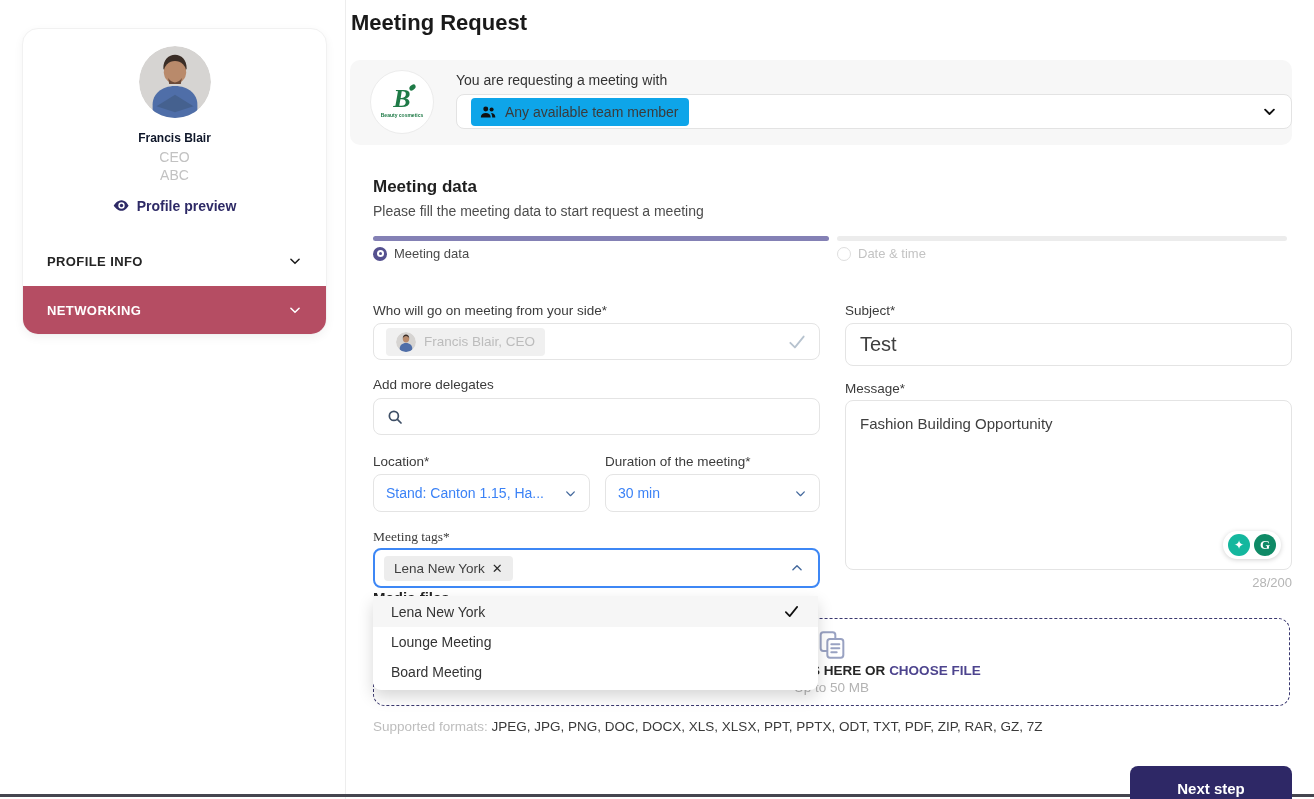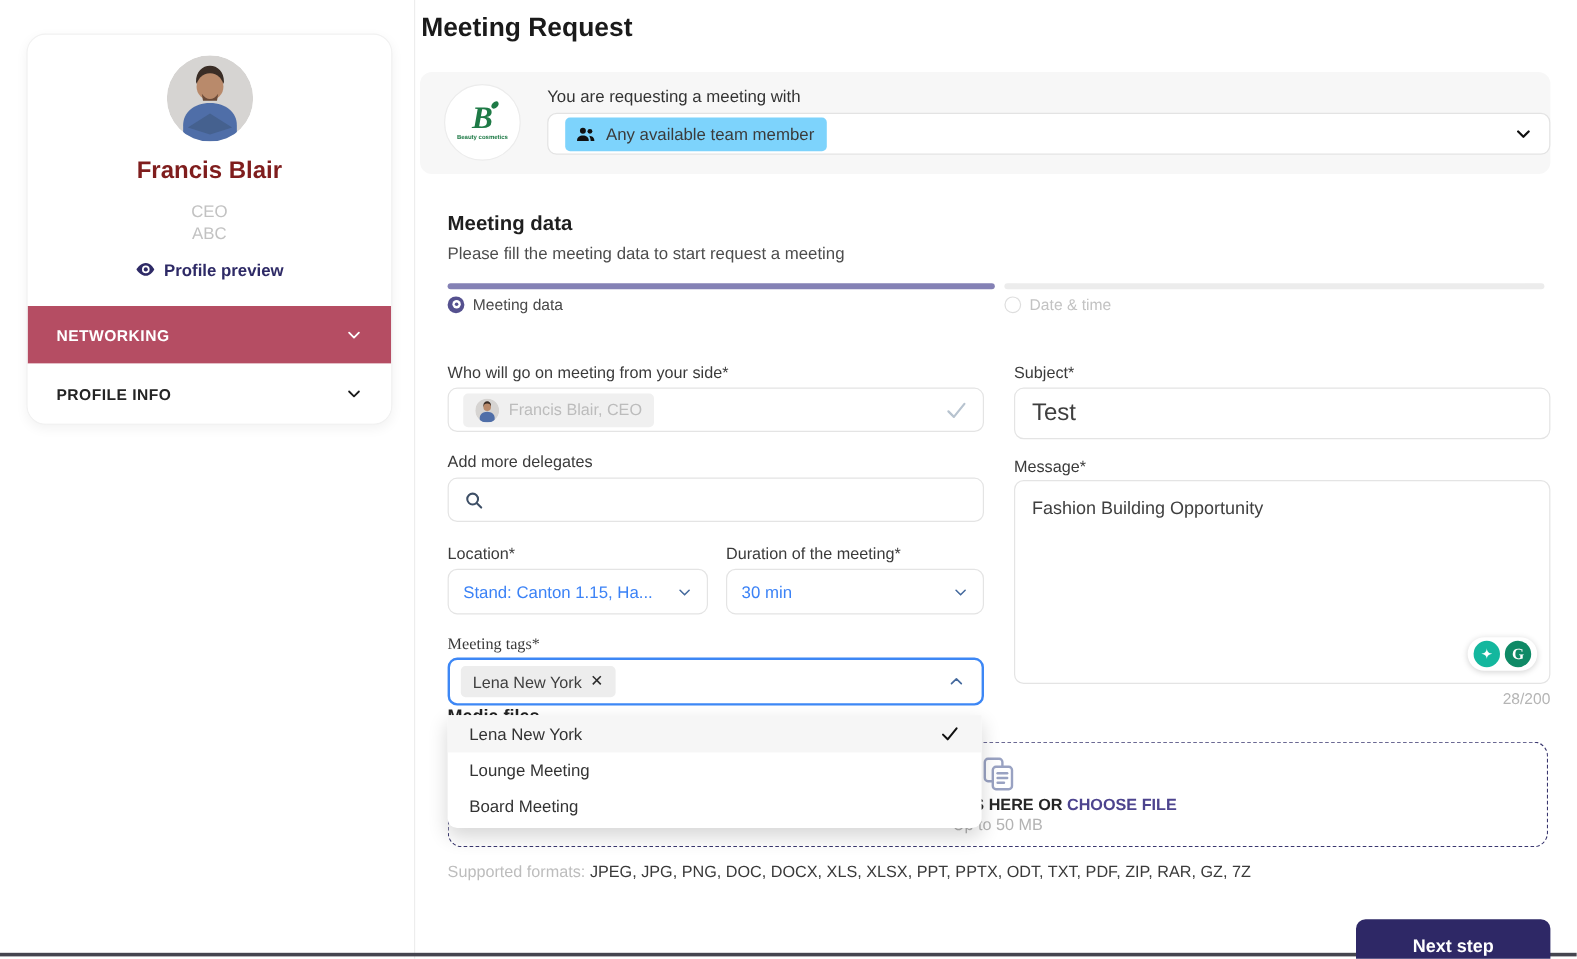--- a/index.html
+++ b/index.html
@@ -6,37 +6,37 @@
   html,body { width:1314px; height:799px; }
   body {
     position:relative; overflow:hidden; background:#fff;
     font-family:"Liberation Sans","DejaVu Sans",sans-serif;
     color:#2b2b2b; font-size:14px;
   }
   
   .sidebar { position:absolute; left:0; top:0; width:346px; height:799px; background:#fff; border-right:1px solid #ededed; }
   .profile-card { position:absolute; left:22px; top:28px; width:305px; background:#fff; border:1px solid #f1f1f1; border-radius:16px; box-shadow:0 3px 10px rgba(0,0,0,.05); overflow:hidden; text-align:center; }
   .avatar { width:72px; height:72px; border-radius:50%; margin:17px auto 13px; display:block; overflow:hidden; }
-  .p-name { font-size:20px; font-weight:700; color:#7f1d1d; margin-bottom:13px; }
+  .p-name { font-size:12px; font-weight:700; color:#0f172a; margin-bottom:3px; }
   .p-role, .p-company { font-size:14px; color:#c2c2c2; line-height:18px; }
   .p-preview { margin:13px auto 22px; display:flex; align-items:center; justify-content:center; gap:7px; color:#2e2a66; font-size:14px; font-weight:700; cursor:pointer; }
   .menu-row { height:48px; display:flex; align-items:center; justify-content:space-between; padding:0 24px; font-size:13px; font-weight:700; letter-spacing:.4px; cursor:pointer; }
   .menu-row.active { background:#b54d63; color:#fff; }
   .menu-row.plain { height:50px; color:#242424; background:#fff; }
   
   .main { position:absolute; left:346px; top:0; width:968px; height:799px; }
   .page-title { position:absolute; left:5px; top:10px; font-size:22px; font-weight:700; color:#1a1a1a; }
   .req-card { position:absolute; left:4px; top:60px; width:942px; height:85px; background:#f7f7f7; border-radius:10px; }
   .logo-circle { position:absolute; left:20px; top:10px; width:64px; height:64px; border-radius:50%; background:#fff; border:1px solid #ececec; display:flex; flex-direction:column; align-items:center; justify-content:center; }
   .logo-b { font-family:"Liberation Serif","DejaVu Serif",serif; font-style:italic; font-weight:700; font-size:26px; color:#1e7a46; line-height:24px; position:relative; }
   .logo-b::after { content:""; position:absolute; right:-5px; top:-2px; width:7px; height:5px; border-radius:60% 40% 60% 40%; background:#1e7a46; transform:rotate(-30deg); }
   .logo-cap { font-size:5px; color:#1e7a46; font-weight:700; margin-top:1px; }
   .req-label { position:absolute; left:106px; top:12px; font-size:14px; color:#333; }
   .req-select { position:absolute; left:106px; right:0; top:34px; height:35px; background:#fff; border:1px solid #e3e3e3; border-radius:8px; display:flex; align-items:center; padding:0 14px; cursor:pointer; }
-  .req-chip { background:#7dd3fc; border-radius:4px; padding:5px 10px 5px 8px; display:flex; align-items:center; gap:8px; font-size:14px; color:#3b3b3b; }
+  .req-chip { background:#0ea5e9; border-radius:4px; padding:5px 10px 5px 8px; display:flex; align-items:center; gap:8px; font-size:14px; color:#3b3b3b; }
   .req-caret { margin-left:auto; display:flex; }
   .sec-title { position:absolute; left:27px; top:177px; font-size:17px; font-weight:700; color:#1f1f1f; }
   .sec-sub { position:absolute; left:27px; top:203px; font-size:14px; color:#4d4d4d; }
   .bar { position:absolute; top:236px; height:5px; border-radius:3px; }
   .bar1 { left:27px; width:456px; background:#8481b5; }
   .bar2 { left:491px; width:450px; background:#ececec; }
   .step { position:absolute; top:246px; display:flex; align-items:center; gap:7px; font-size:13px; }
   .step1 { left:27px; color:#4a4a4a; }
   .step2 { left:491px; color:#c3c3c3; }
   .radio-on { width:14px; height:14px; border-radius:50%; background:#55518f; position:relative; }
@@ -96,32 +96,32 @@
     <div class="p-company">ABC</div>
     <div class="p-preview">
       <span>
         <svg viewBox="0 0 24 24" width="17" height="17" fill="#2e2a66">
           <path d="M12 4.5C6.5 4.5 2.2 10 1 12c1.2 2 5.5 7.5 11 7.5S20.8 14 22 12c-1.2-2-4.5-7.5-10-7.5zm0 12a4.5 4.5 0 110-9 4.5 4.5 0 010 9z"></path>
           <circle cx="12" cy="12" r="2.4"></circle>
         </svg>
       </span>
       <span>Profile preview</span>
     </div>
+    <div class="menu-row plain">
+      <span>PROFILE INFO</span>
+      <span>
+        <svg viewBox="0 0 24 24" width="14" height="14" fill="none" stroke="#1b1b1b" stroke-width="2.6" stroke-linecap="round" stroke-linejoin="round">
+            <polyline points="5,9 12,16 19,9"></polyline>
+          </svg>
+      </span>
+    </div>
     <div class="menu-row active">
       <span>NETWORKING</span>
       <span>
         <svg viewBox="0 0 24 24" width="14" height="14" fill="none" stroke="#fff" stroke-width="2.6" stroke-linecap="round" stroke-linejoin="round">
-            <polyline points="5,9 12,16 19,9"></polyline>
-          </svg>
-      </span>
-    </div>
-    <div class="menu-row plain">
-      <span>PROFILE INFO</span>
-      <span>
-        <svg viewBox="0 0 24 24" width="14" height="14" fill="none" stroke="#1b1b1b" stroke-width="2.6" stroke-linecap="round" stroke-linejoin="round">
             <polyline points="5,9 12,16 19,9"></polyline>
           </svg>
       </span>
     </div>
   </div>
 </div>
 
 <div class="main">
   <div class="page-title">Meeting Request</div>
 

